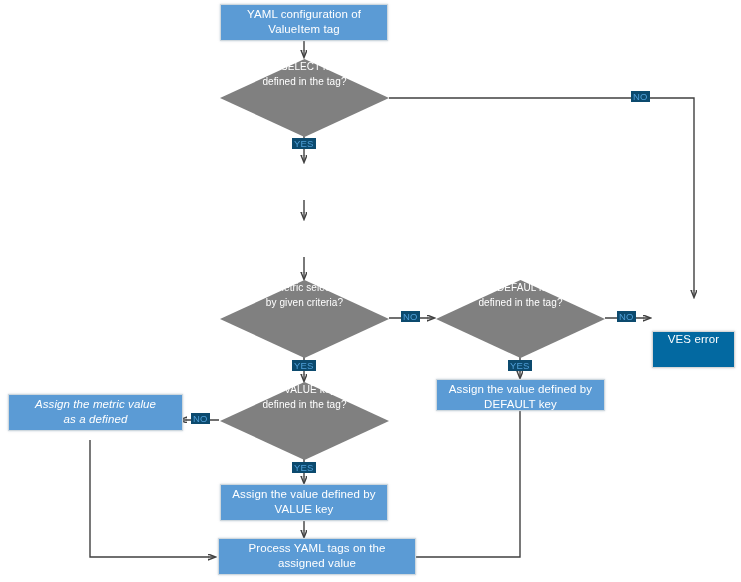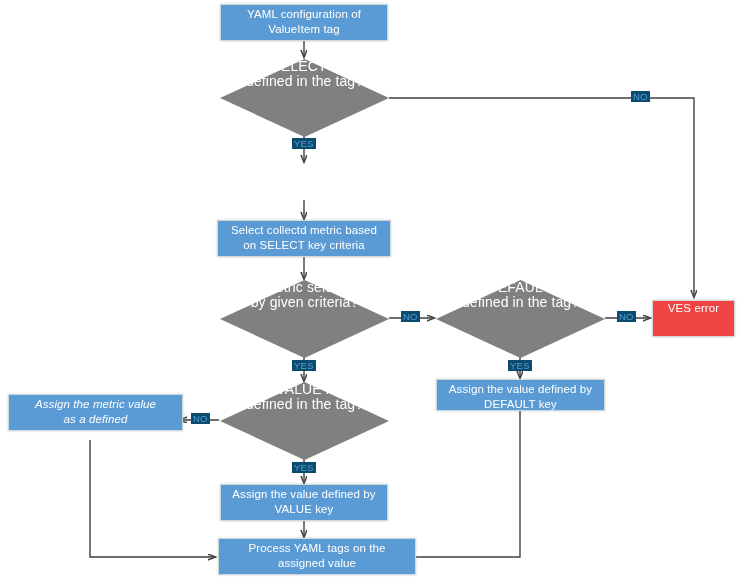--- a/index.html
+++ b/index.html
@@ -20,41 +20,42 @@
     line-height:15px;
     letter-spacing:.1px;
   }
   .process{
     background:#5b9bd5;
     border:1px solid #cfd8de;
     box-shadow:0 0 2px rgba(150,170,185,.55);
     padding:2px 4px;
   }
   .terminator{
-    background:#ef4444;
+    background:#0369a1;
     border:1px solid #d8d8d8;
     box-shadow:0 0 2px rgba(150,150,150,.5);
+    margin-top:31px;
   }
   .decision{
     background:transparent;
     border:0;
   }
   .decision .dia-shape{
     position:absolute;inset:0;
     background:#808080;
     -webkit-clip-path:polygon(50% 0,100% 50%,50% 100%,0 50%);
     clip-path:polygon(50% 0,100% 50%,50% 100%,0 50%);
     filter:drop-shadow(0 0 2px rgba(150,170,190,.6));
   }
   .decision .dia-label{
     position:relative;
     z-index:2;
     width:84%;
     color:#ffffff;
-    font-size:14px;
+    font-size:10px;
     line-height:15px;
   }
   svg#wires{
     position:absolute;left:0;top:0;
     width:741px;height:582px;
     overflow:visible;
     pointer-events:none;
   }
   svg#wires path,svg#wires line{
     stroke:#404040;
@@ -121,26 +122,20 @@
 
   <div class="node decision" style="left:220px;top:59px;width:169px;height:78px;">
     <div class="dia-shape"></div>
     <div class="dia-label">
       <div>Is SELECT key</div>
       <div>defined in the tag?</div>
     </div>
   </div>
 
 
-  <div class="node process" style="left:217px;top:220px;width:174px;height:37px;">
-    <div>
-      <div>Select collectd metric based</div>
-      <div>on SELECT key criteria</div>
-    </div>
-  </div>
 
   <div class="node decision" style="left:220px;top:280px;width:169px;height:78px;">
     <div class="dia-shape"></div>
     <div class="dia-label">
       <div>Is metric selected</div>
       <div>by given criteria?</div>
     </div>
   </div>
 
   <div class="node decision" style="left:436px;top:280px;width:169px;height:78px;">

